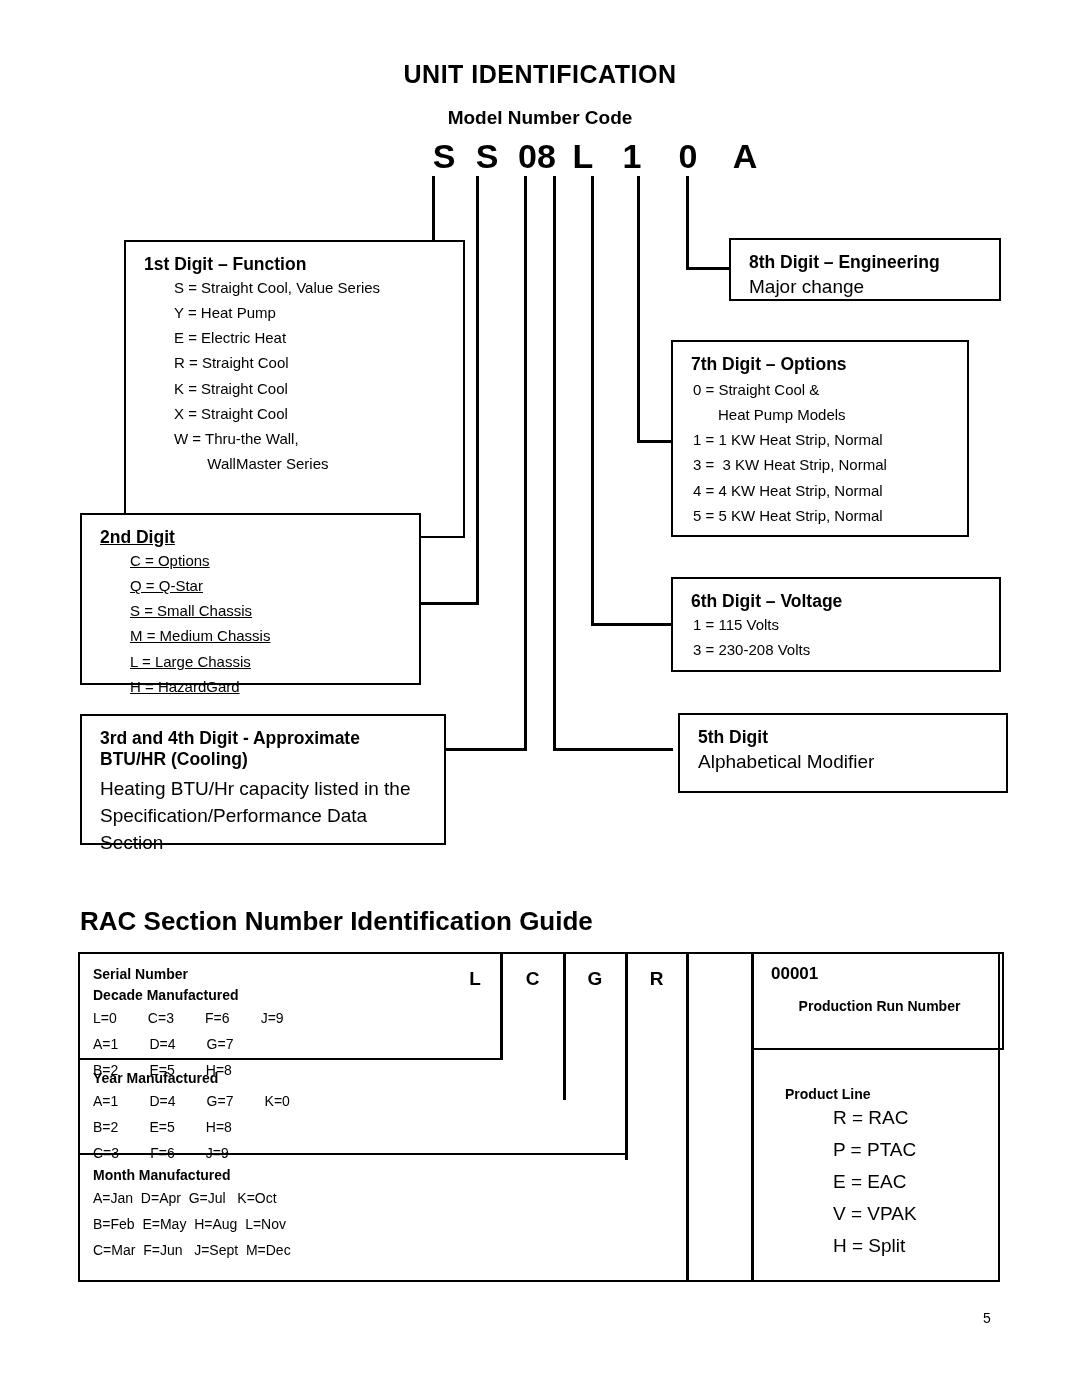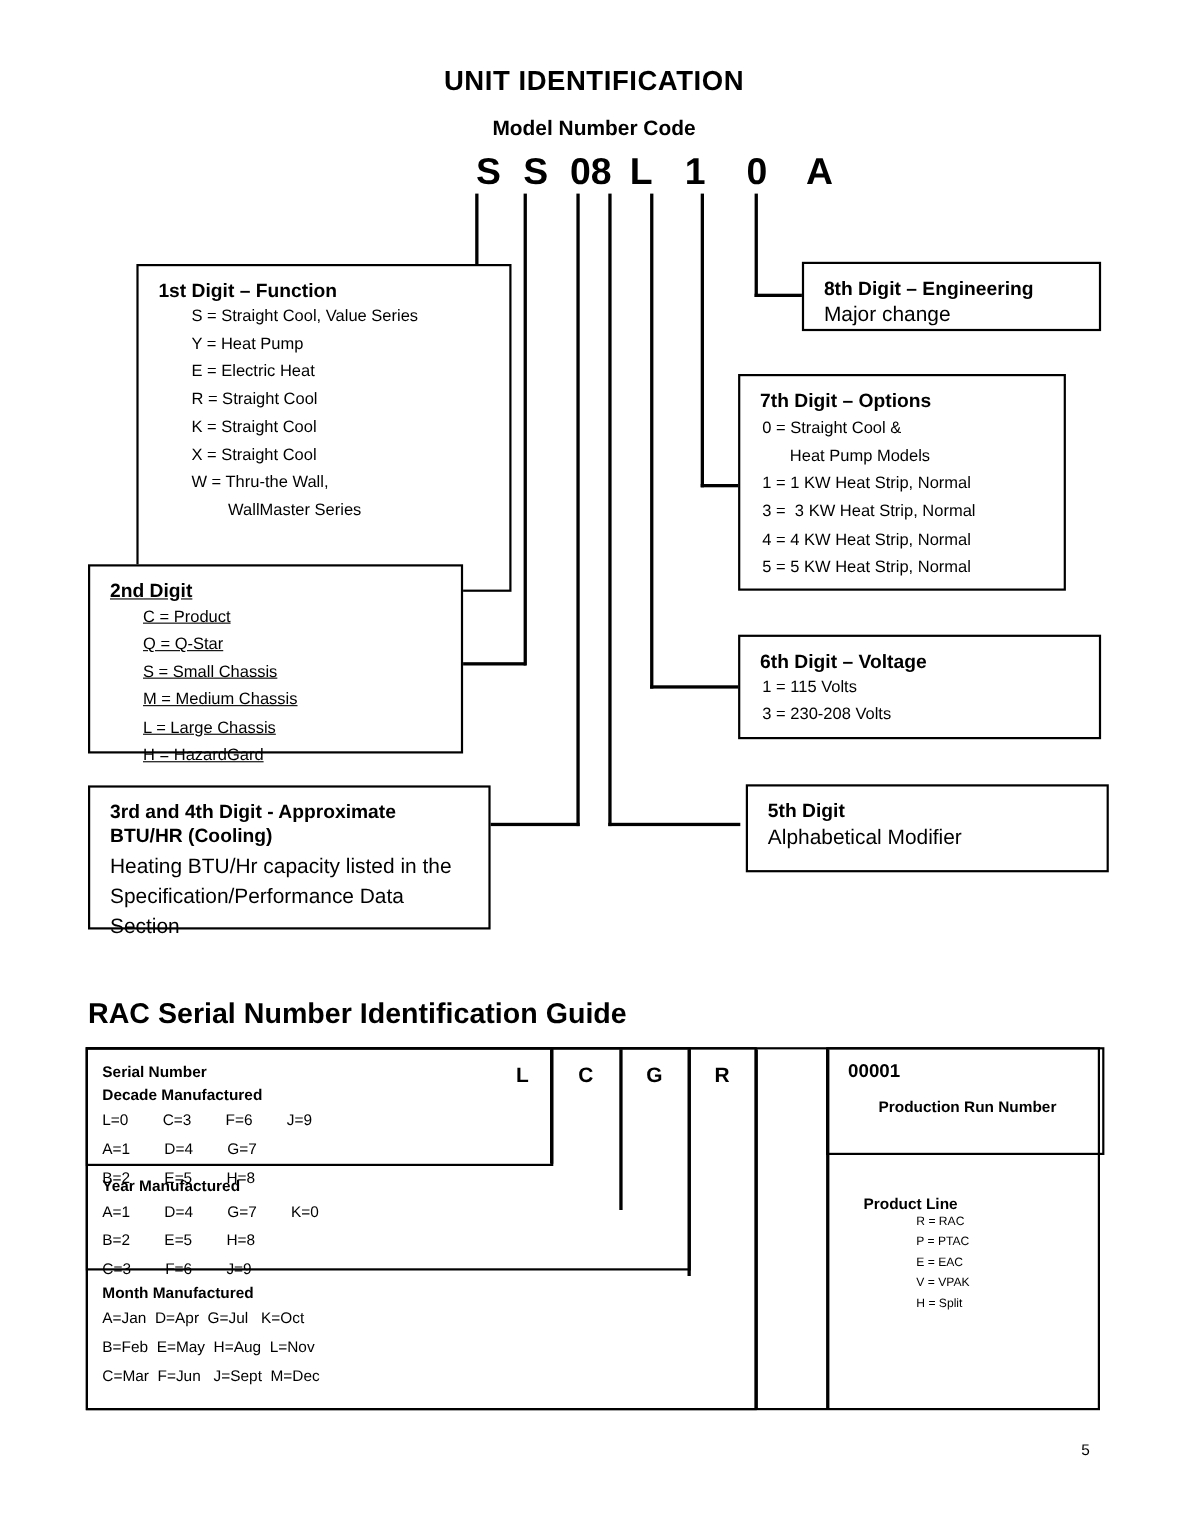--- a/index.html
+++ b/index.html
@@ -78,21 +78,21 @@
   }
   .sdiv { position: absolute; background: #000; width: 2.5px; }
   .stitle { font-size: 14px; font-weight: bold; line-height: 1.5; }
   .srow {
     font-size: 14px; line-height: 1.85; white-space: pre;
     font-weight: normal;
   }
   .srun-num { font-size: 17px; font-weight: bold; }
   .srun-lbl { font-size: 14px; font-weight: bold; text-align: center; margin-top: 14px; }
   .pl-title { font-size: 14px; font-weight: bold; }
-  .pl-item { font-size: 11px; line-height: 1.68; }
+  .pl-item { font-size: 19px; line-height: 1.68; }
 </style>
 </head>
 <body>
 
 <div id="page">
 
   <div class="title">UNIT IDENTIFICATION</div>
   <div class="subtitle">Model Number Code</div>
 
   <div class="modelcode">
@@ -136,21 +136,21 @@
       <li>K = Straight Cool</li>
       <li>X = Straight Cool</li>
       <li>W = Thru-the Wall,</li>
       <li>        WallMaster Series</li>
     </ul>
   </div>
 
   <div class="box pad" style="left:80px; top:513px; width:341px; height:172px;text-decoration:underline;">
     <h3>2nd Digit</h3>
     <ul class="indent">
-      <li>C = Product</li>
+      <li>C = Options</li>
       <li>Q = Q-Star</li>
       <li>S = Small Chassis</li>
       <li>M = Medium Chassis</li>
       <li>L = Large Chassis</li>
       <li>H = HazardGard</li>
     </ul>
   </div>
 
   <div class="box pad" style="left:80px; top:714px; width:366px; height:131px;">
     <h3 style="width:310px;">3rd and 4th Digit - Approximate BTU/HR (Cooling)</h3>
@@ -181,21 +181,21 @@
       <li>1 = 115 Volts</li>
       <li>3 = 230-208 Volts</li>
     </ul>
   </div>
 
   <div class="box pad" style="left:678px; top:713px; width:330px; height:80px;">
     <h3>5th Digit</h3>
     <div class="sub">Alphabetical Modifier</div>
   </div>
 
-  <div class="serial-heading">RAC Serial Number Identification Guide</div>
+  <div class="serial-heading">RAC Section Number Identification Guide</div>
 
   <div id="serial-table">
 
     <div class="sdiv" style="left:420px; top:0; height:104px;"></div>
     <div class="sdiv" style="left:483px; top:0; height:146px;"></div>
     <div class="sdiv" style="left:545px; top:0; height:206px;"></div>
     <div class="sdiv" style="left:606px; top:0; height:326px;"></div>
     <div class="sdiv" style="left:671px; top:0; height:326px;"></div>
 
     <div class="sbox" style="left:-2px; top:-2px; width:425px; height:108px;"></div>

